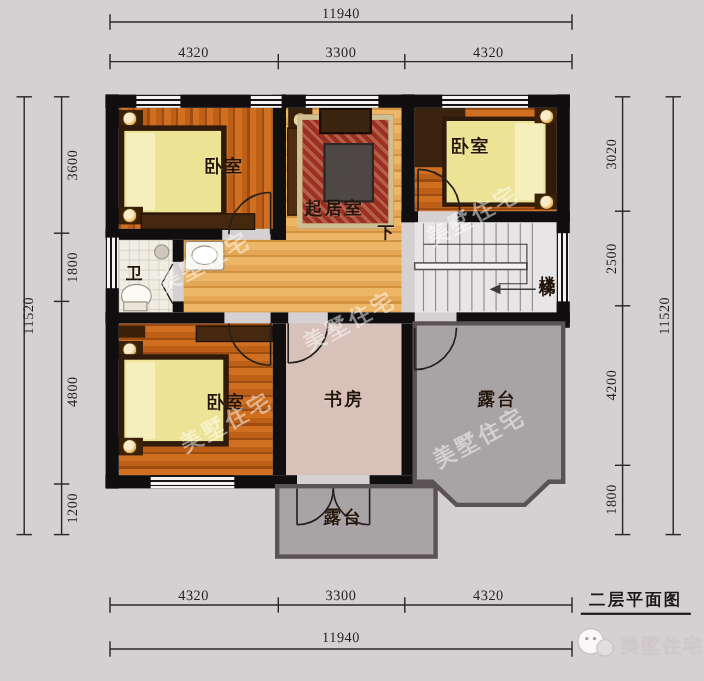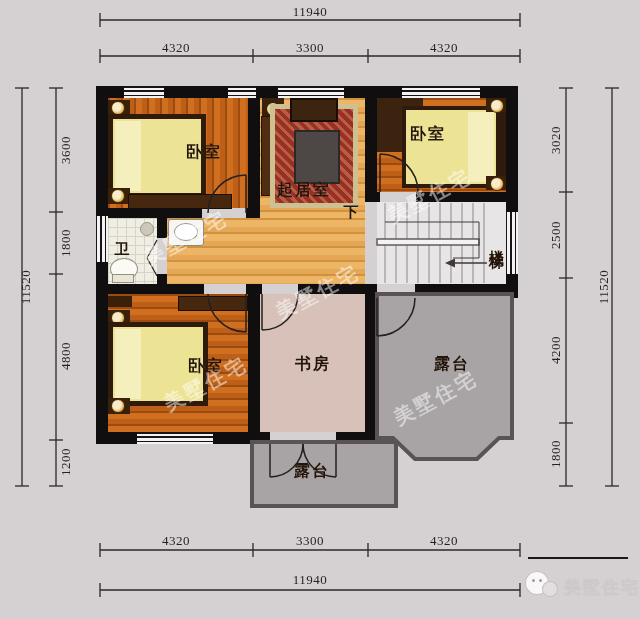--- a/index.html
+++ b/index.html
@@ -240,20 +240,21 @@
   <div class="room-label" style="left:313px;top:364px;">书房</div>
   <div class="room-label" style="left:452px;top:364px;">露台</div>
   <div class="room-label" style="left:312px;top:471px;">露台</div>
 
   <div class="wm" style="left:186px;top:238px;">美墅住宅</div>
   <div class="wm" style="left:430px;top:196px;">美墅住宅</div>
   <div class="wm" style="left:318px;top:292px;">美墅住宅</div>
   <div class="wm" style="left:206px;top:384px;">美墅住宅</div>
   <div class="wm" style="left:436px;top:398px;">美墅住宅</div>
 
+  <div class="title-txt" style="left:528px;top:536px;width:100px;text-align:center;">二层平面图</div>
   <div class="abs" style="left:528px;top:557px;width:100px;height:2px;background:#1b1819;"></div>
   <div class="abs" style="left:526px;top:572px;width:22px;height:22px;border-radius:50%;background:#f9f7f8;box-shadow:0 0 0 1px #c6c0c3;"></div>
   <div class="abs" style="left:543px;top:582px;width:14px;height:14px;border-radius:50%;background:#e2dddf;box-shadow:0 0 0 1px #c6c0c3;"></div>
   <div class="abs" style="left:532px;top:579px;width:3px;height:3px;border-radius:50%;background:#a09a9d;"></div>
   <div class="abs" style="left:539px;top:579px;width:3px;height:3px;border-radius:50%;background:#a09a9d;"></div>
   <div class="brand-txt" style="left:564px;top:576px;">美墅住宅</div>
 
 </div>
 
 </body></html>

